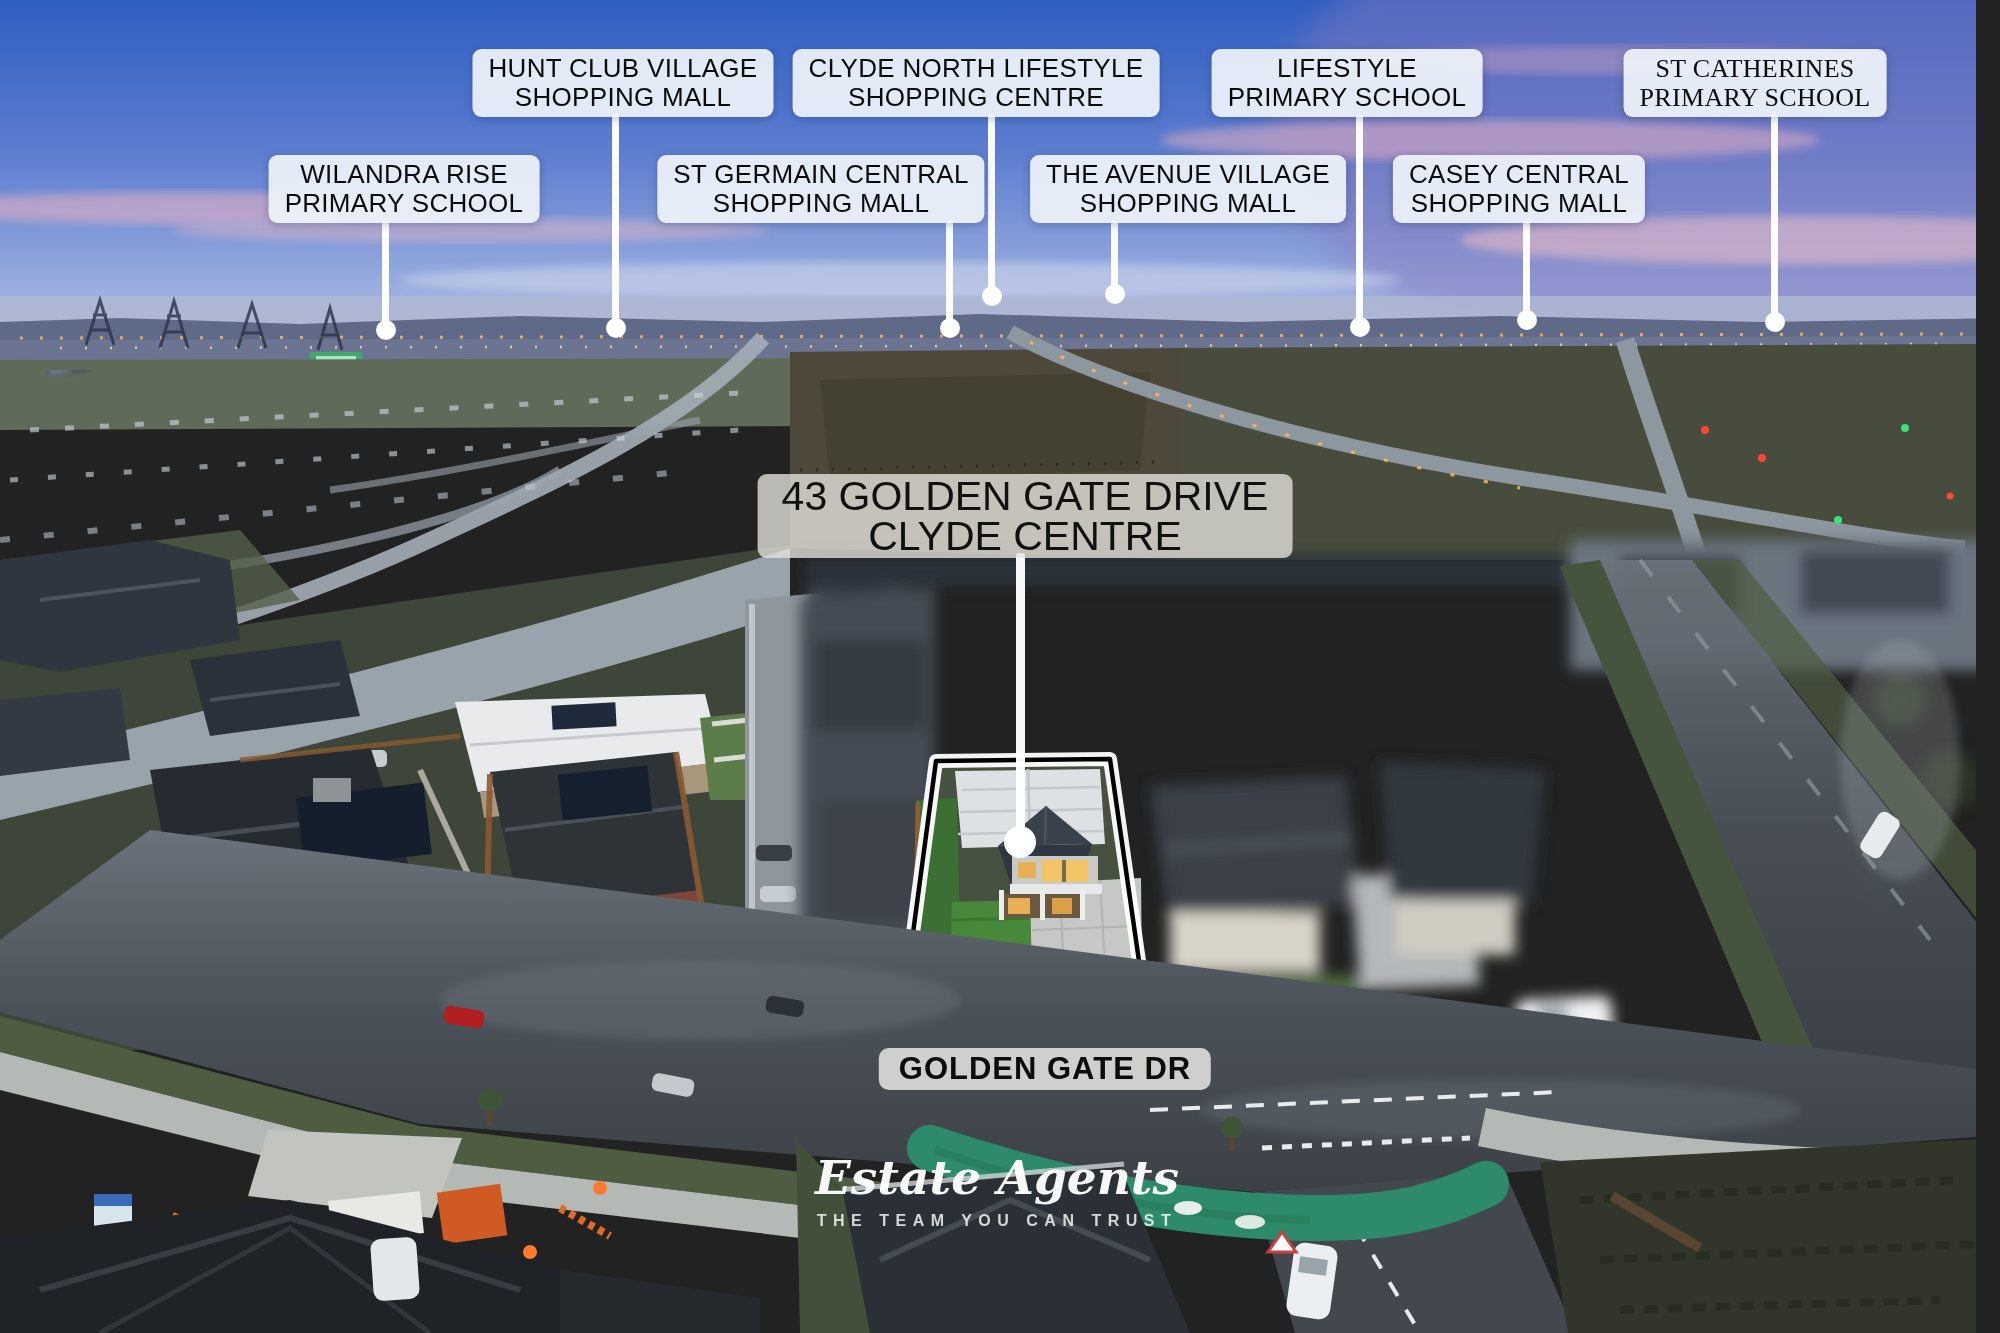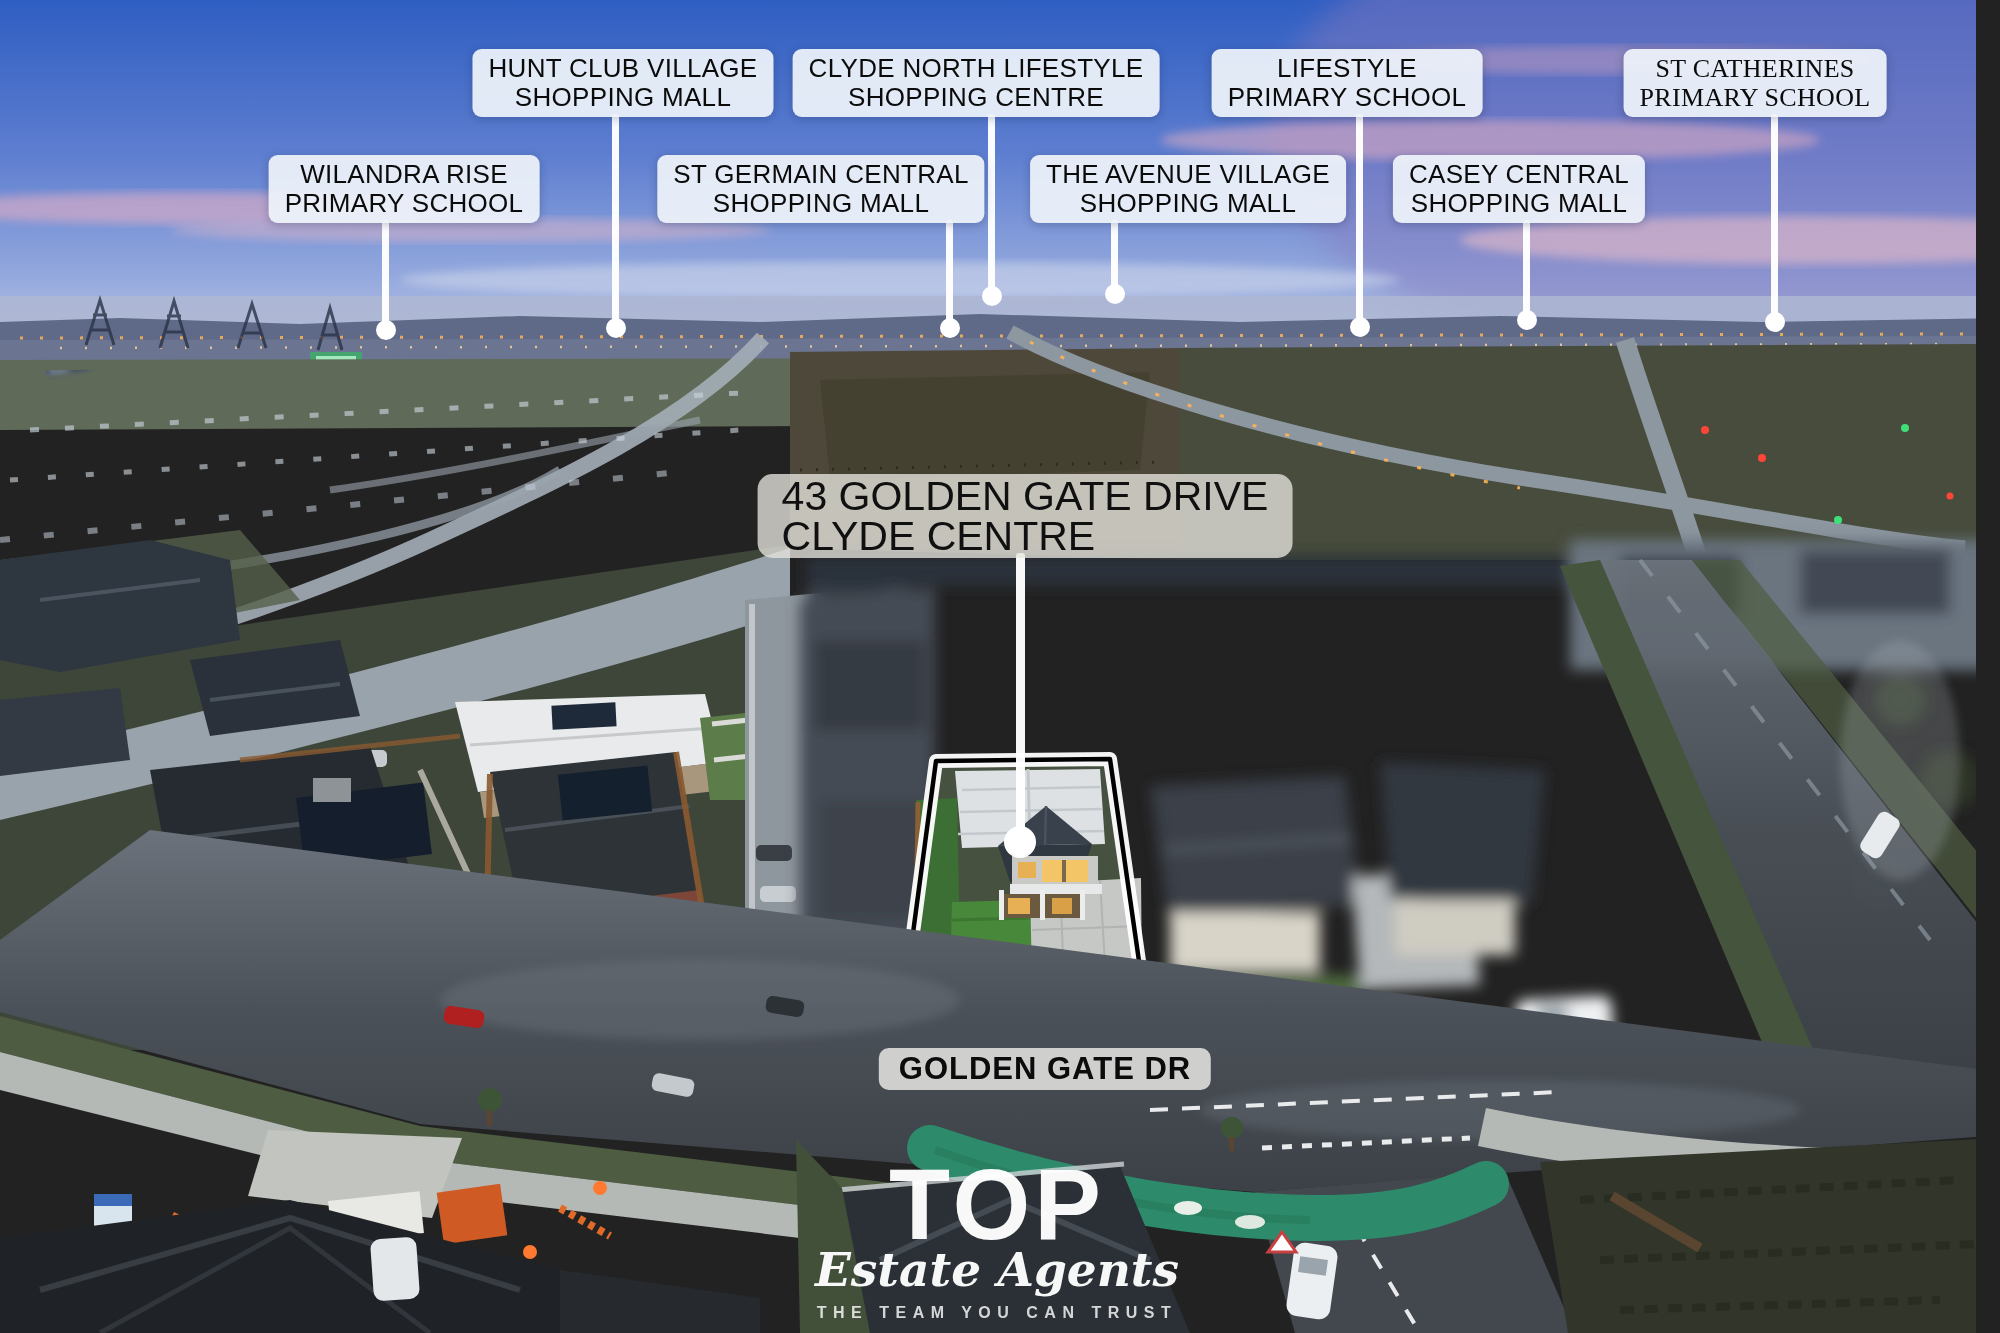--- a/index.html
+++ b/index.html
@@ -11,22 +11,22 @@
            border-radius:9px;padding:5px 16px;text-align:center;
            font-size:26px;line-height:29px;letter-spacing:.3px;white-space:nowrap;
            box-shadow:0 2px 8px rgba(20,30,60,.25);z-index:6;}
   .lead{position:absolute;width:7px;background:rgba(255,255,255,.97);z-index:5;
         border-radius:3px;}
   .dot{position:absolute;width:20px;height:20px;border-radius:50%;
        background:#fff;transform:translate(-50%,-50%);z-index:5;}
   .bigdot{width:32px;height:32px;}
   .mainlead{width:9px;}
   #property-label{position:absolute;transform:translateX(-50%);
-           background:rgba(229,228,222,.78);color:#101010;border-radius:15px;
-           padding:2px 24px;text-align:left;font-size:41px;line-height:40px;
+           background:rgba(229,228,222,.78);color:#101010;border-radius:9px;
+           padding:2px 24px;text-align:center;font-size:41px;line-height:40px;
            white-space:nowrap;z-index:6;}
   #street-label{position:absolute;transform:translateX(-50%);
            background:rgba(231,231,228,.85);color:#0c0c0c;border-radius:10px;
            padding:3px 20px;font-size:31px;font-weight:bold;letter-spacing:1px;
            white-space:nowrap;z-index:6;}
   #logo{position:absolute;left:997px;top:1158px;transform:translateX(-50%);
         text-align:center;color:#fff;z-index:6;}
   #logo .brand{font-size:100px;line-height:92px;font-weight:800;letter-spacing:4px;
         color:rgba(255,255,255,.97);}
   #logo .script{font-family:"DejaVu Serif","Liberation Serif",serif;font-style:italic;
@@ -348,18 +348,17 @@
 <div class="lead mainlead" style="left:1016px;top:553px;height:289px;"></div>
 <div class="dot bigdot" style="left:1020px;top:842px;"></div>
 <div id="property-label" style="left:1025px;top:474px;">
   <div>43 GOLDEN GATE DRIVE</div>
   <div>CLYDE CENTRE</div>
 </div>
 
 <div id="street-label" style="left:1045px;top:1048px;">GOLDEN GATE DR</div>
 
 <div id="logo">
-  <div class="brand">TOP</div>
   <div class="script">Estate Agents</div>
   <div class="tagline">THE TEAM YOU CAN TRUST</div>
 </div>
 
 </div>
 
 </body></html>

